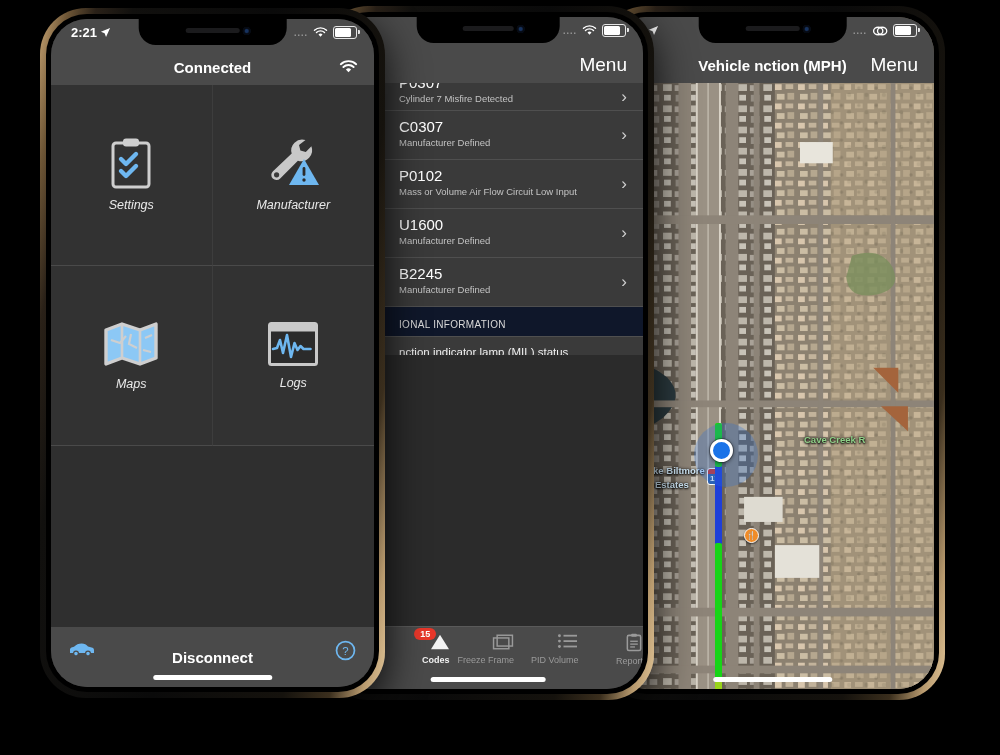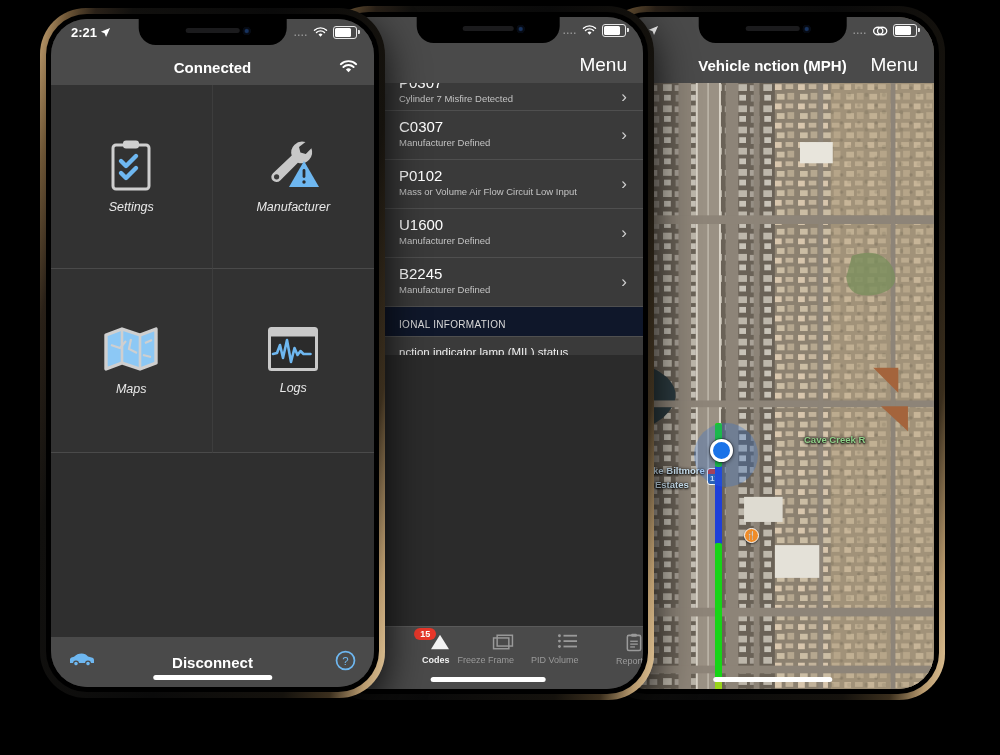--- a/index.html
+++ b/index.html
@@ -47,21 +47,21 @@
   
   #phone1 .screen{background:#2f2f2f;display:flex;flex-direction:column;}
   .p1-top{background:#4a4a4a;}
   .p1-grid{flex:1;display:grid;grid-template-columns:1fr 1fr;grid-template-rows:1fr 1fr 1fr;}
   .gcell{position:relative;display:flex;flex-direction:column;align-items:center;justify-content:center;gap:9px;
          background:#323232;font-style:italic;}
   .gcell:nth-child(odd){border-right:1px solid #3d3d3d;}
   .gcell:nth-child(1),.gcell:nth-child(2){border-bottom:1px solid #4a4a4a;}
   .gcell:nth-child(3),.gcell:nth-child(4){border-bottom:1px solid #4a4a4a;}
   .gcell .lbl{color:#e9e9e9;font-size:12.5px;}
-  .p1-foot{height:50px;background:#4a4a4a;position:relative;display:flex;align-items:center;justify-content:center;}
+  .p1-foot{height:60px;background:#4a4a4a;position:relative;display:flex;align-items:center;justify-content:center;}
   .p1-foot .ft{color:#fff;font-size:15px;font-weight:700;}
   .p1-foot .car{position:absolute;left:18px;top:15px;}
   .p1-foot .help{position:absolute;right:18px;top:13px;}
   .homebar{position:absolute;bottom:7px;left:50%;transform:translateX(-50%);
            width:37%;height:5px;border-radius:3px;background:#fff;z-index:35;}
 
   
   #phone2 .screen{background:#2b2b2b;display:flex;flex-direction:column;}
   #phone2 .statusbar,#phone2 .navbar{background:#4a4a4a;}
   .dtc-list{flex:1;overflow:hidden;background:#383838;}

